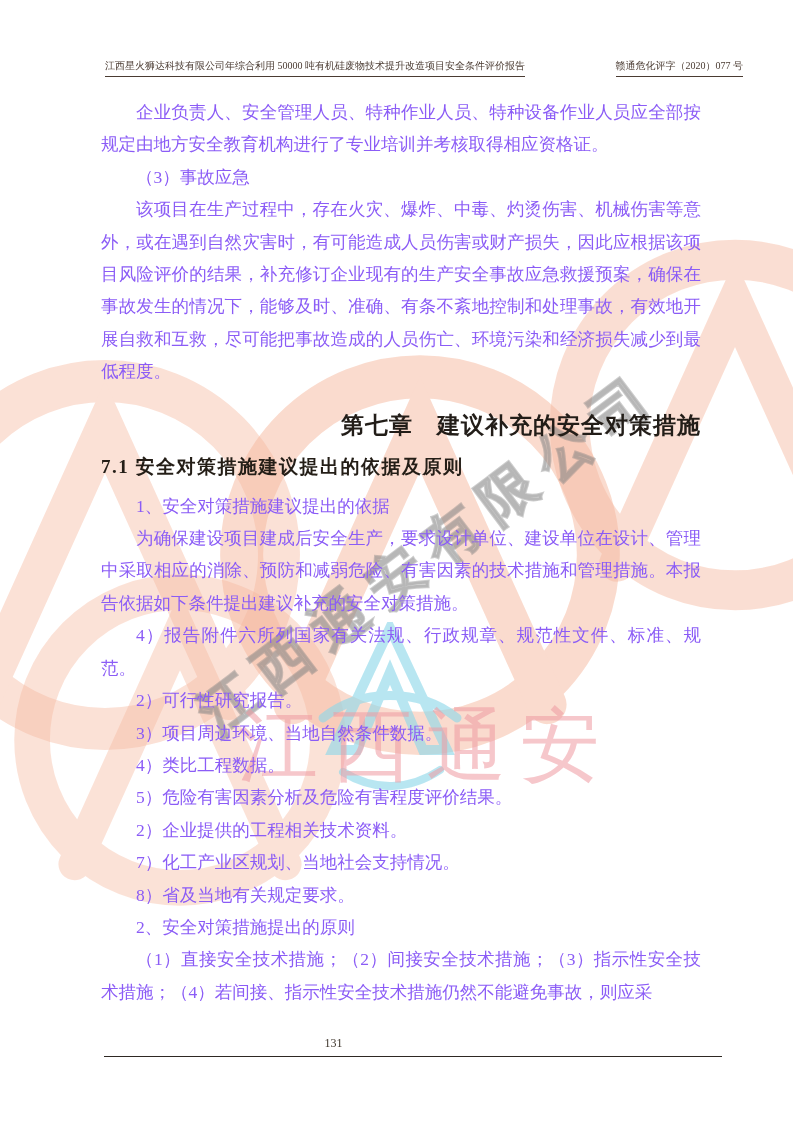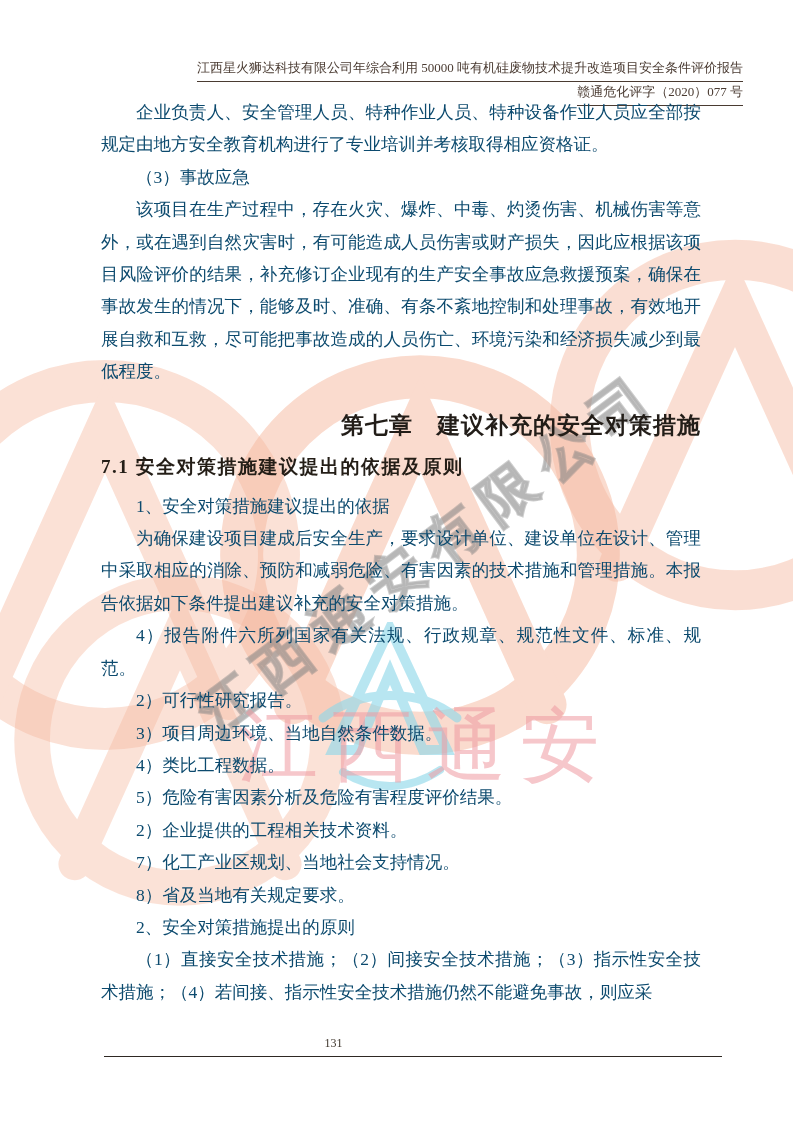--- a/index.html
+++ b/index.html
@@ -26,30 +26,30 @@
     color:rgba(135,135,135,0.30);
     -webkit-text-stroke:2px rgba(130,130,130,0.40);
     white-space:nowrap;text-align:center;
   }
   .wm-cyan{position:absolute;left:315px;top:622px;width:150px;height:168px;opacity:.62;}
   
   .content-layer{position:absolute;inset:0;z-index:1;}
   .doc-header{
     position:absolute;top:58px;left:105px;width:638px;
     display:flex;justify-content:space-between;align-items:flex-end;
-    font-size:13px;line-height:1.6;color:#4a3b32;flex-direction:column;
+    font-size:10px;line-height:1.6;color:#4a3b32;
   }
   .doc-header span{border-bottom:1.5px solid #4a3b32;padding-bottom:2px;white-space:nowrap;}
   .content{
     position:absolute;top:96px;left:101px;width:600px;
   }
   p.body{
     margin:0;font-size:17.5px;line-height:32.4px;
     text-align:justify;text-justify:inter-ideograph;
-    color:#0c4a6e;
+    color:#8b5cf6;
   }
   .indent{text-indent:2em;}
   h1.chapter{
     margin:20px 0 10px 0;text-align:right;
     font-family:"Liberation Sans","DejaVu Sans",sans-serif;
     font-size:23px;font-weight:bold;color:#221d18;
     letter-spacing:1px;line-height:34px;
   }
   h2.section{
     margin:4px 0 8px 0;font-size:19px;font-weight:bold;

